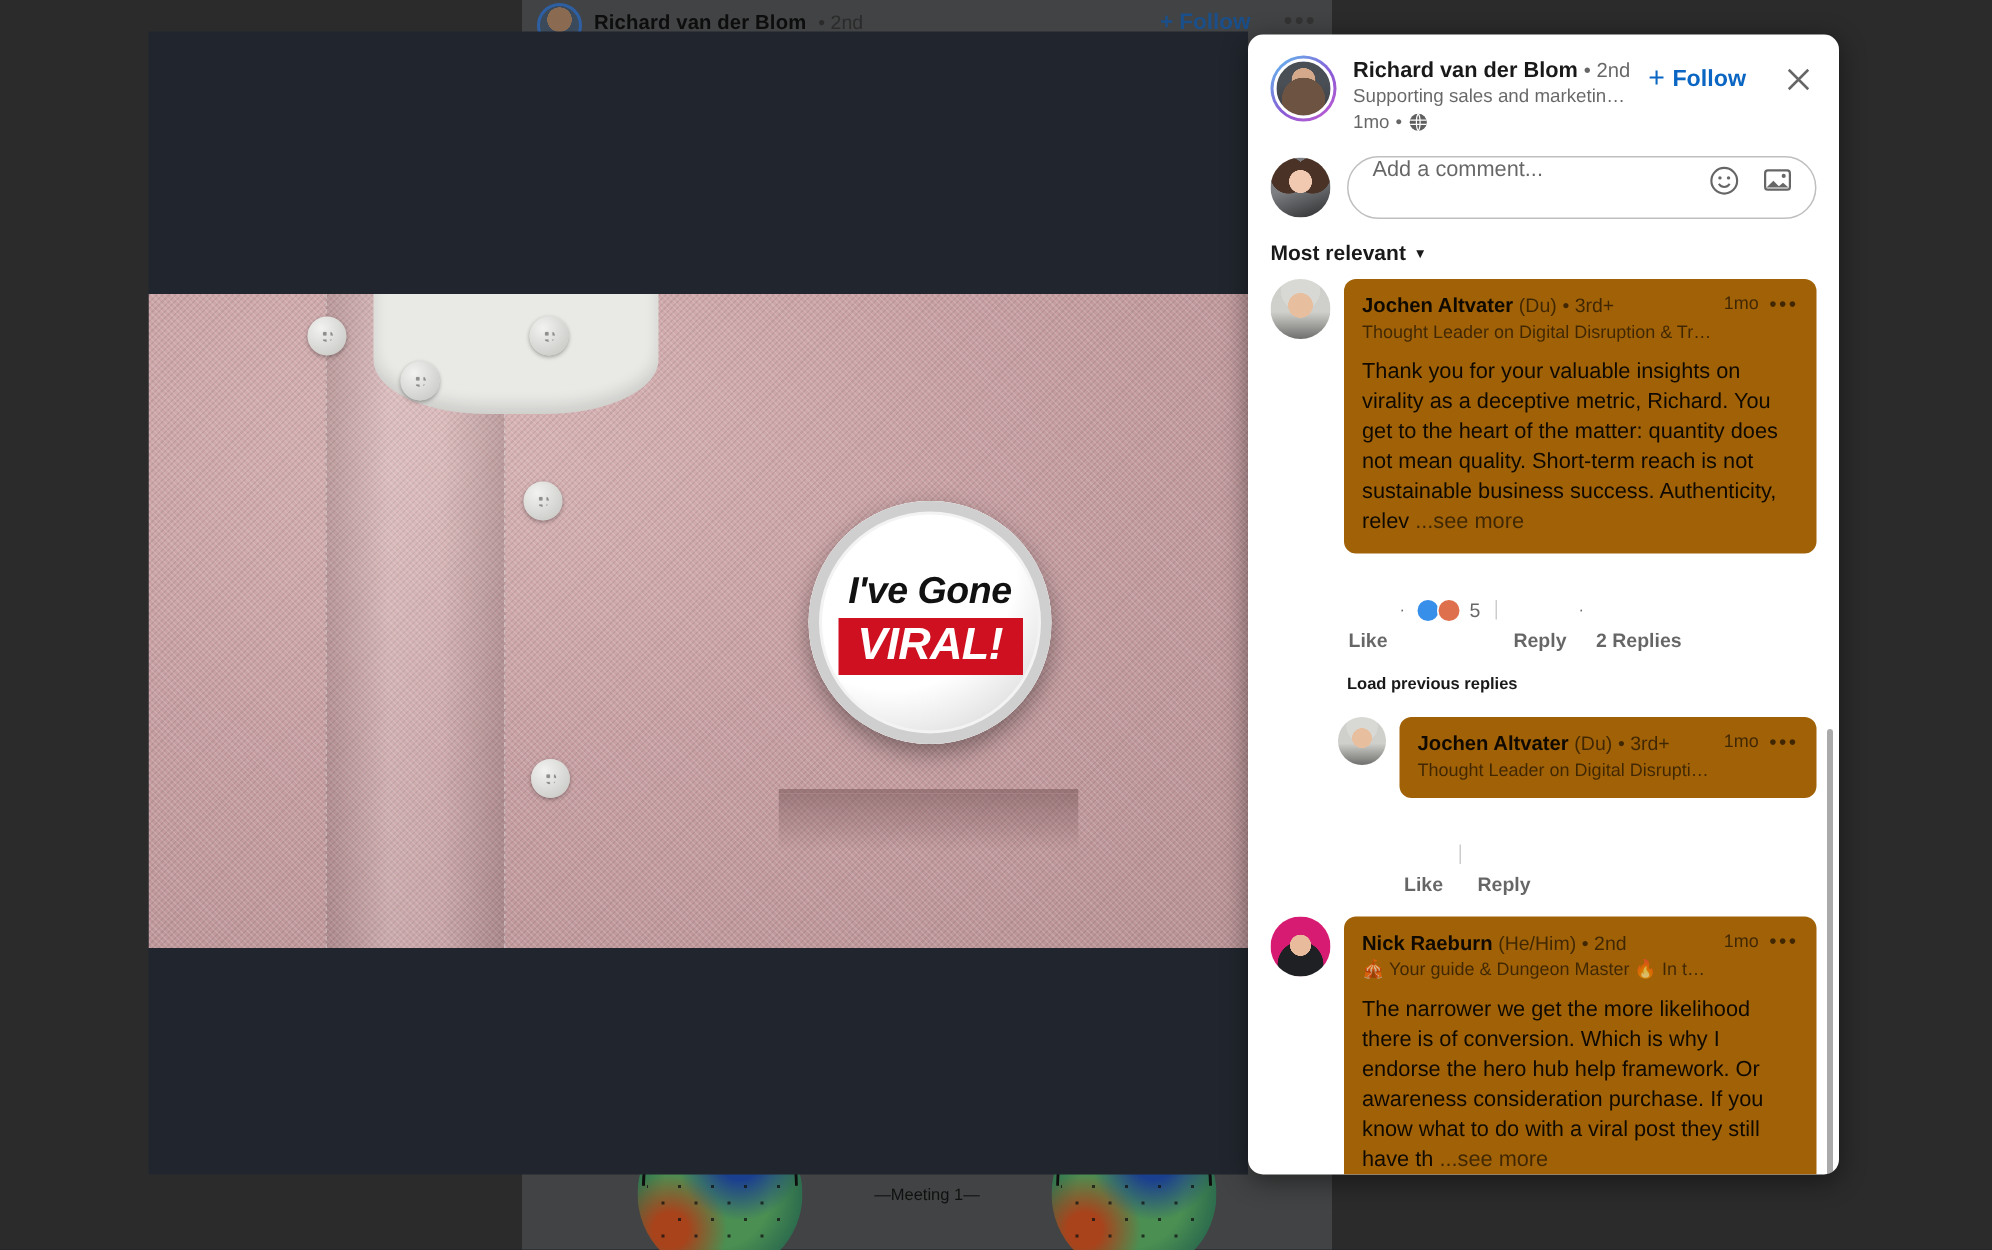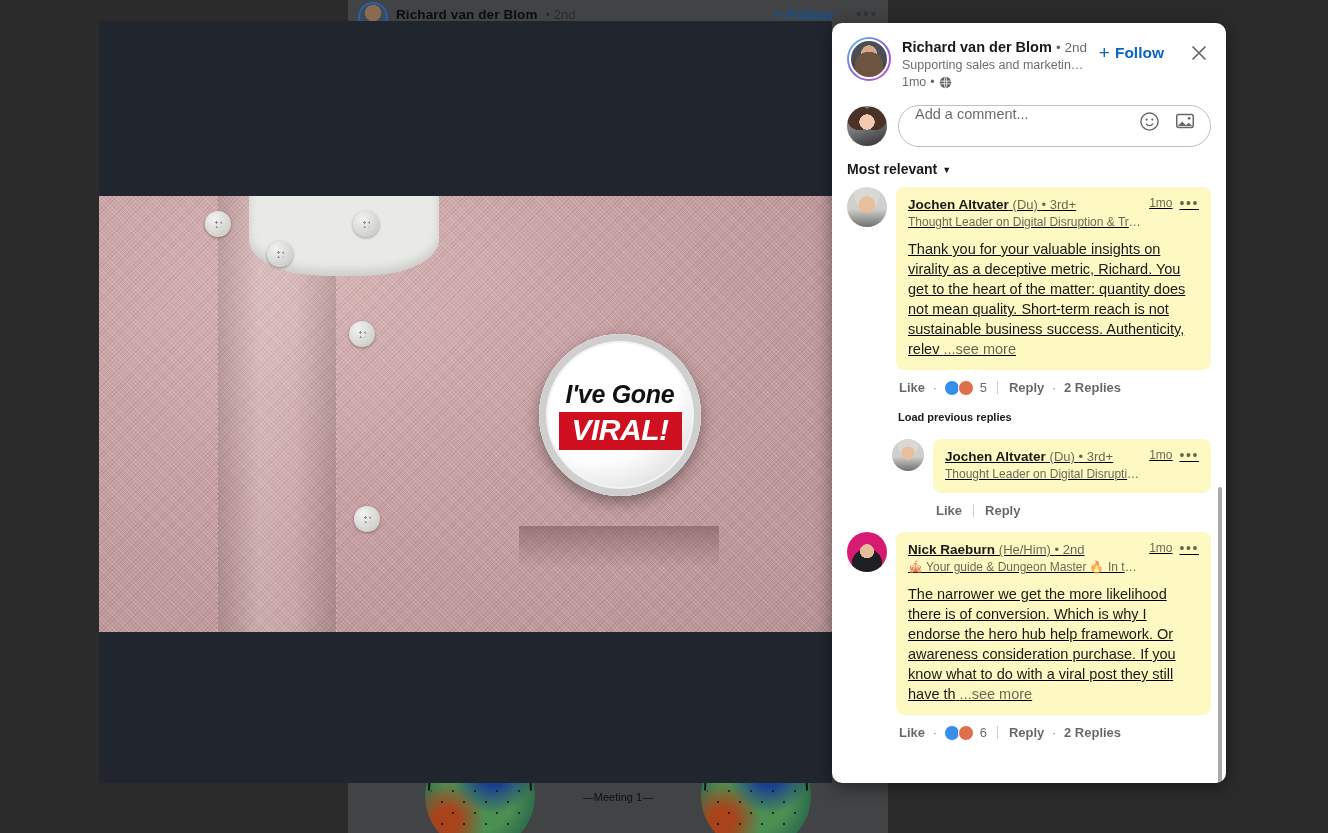--- a/index.html
+++ b/index.html
@@ -237,23 +237,22 @@
       linear-gradient(180deg, #cfcfcb 0 55%, #6f6f6d 100%);
   }
   .av-nick {
     background:
       radial-gradient(circle at 50% 48%, #e7bb9c 0 24%, transparent 25%),
       radial-gradient(circle at 50% 80%, #1f2024 0 40%, transparent 41%),
       linear-gradient(150deg, #d81b72 0 100%);
   }
   .c-body { flex: 1; min-width: 0; }
   .bubble {
-    background: #fef9c3; border-radius: 8px;
+    background: #a16207; border-radius: 8px;
     padding: 9px 12px 11px;
-    text-decoration: underline;
   }
   .c-head { display: flex; align-items: flex-start; }
   .c-head-left { flex: 1; min-width: 0; }
   .c-name-line { font-size: 13.5px; line-height: 18px; white-space: nowrap; }
   .c-name { font-weight: 700; color: #000000e6; }
   .c-pron, .c-deg { color: #00000099; font-weight: 400; font-size: 13px; }
   .c-sub {
     font-size: 12px; color: #00000099; line-height: 16px;
     white-space: nowrap; overflow: hidden; text-overflow: ellipsis;
   }
@@ -268,21 +267,21 @@
     font-size: 14.5px; line-height: 20px; color: #000000e6;
     margin-top: 9px; word-wrap: break-word;
   }
   .see-more { color: #00000099; }
   .c-actions {
     display: flex; align-items: center; gap: 7px;
     padding: 8px 2px 10px; font-size: 13px; color: #00000099;
   }
   .act-link {
     background: none; border: none; cursor: pointer;
-    font-size: 13px; font-weight: 600; color: #00000099; padding: 2px 1px;
+    font-size: 13px; font-weight: 600; color: #00000099; padding: 2px 1px; margin-top: 40px;
   }
   .dot-sep { font-size: 11px; }
   .divider-v { width: 1px; height: 13px; background: #00000033; margin: 0 3px; }
   .reactions { display: inline-flex; align-items: center; gap: 3px; }
   .rx { width: 16px; height: 16px; border-radius: 50%; display:inline-block; position: relative; border: 1.5px solid #fff; }
   .rx-like { background: #378fe9; }
   .rx-heart { background: #df704d; margin-left: -5px; }
   .rx-count { font-size: 13px; color: #00000099; margin-left: 3px; }
   .load-prev {
     background: none; border: none; cursor: pointer;

